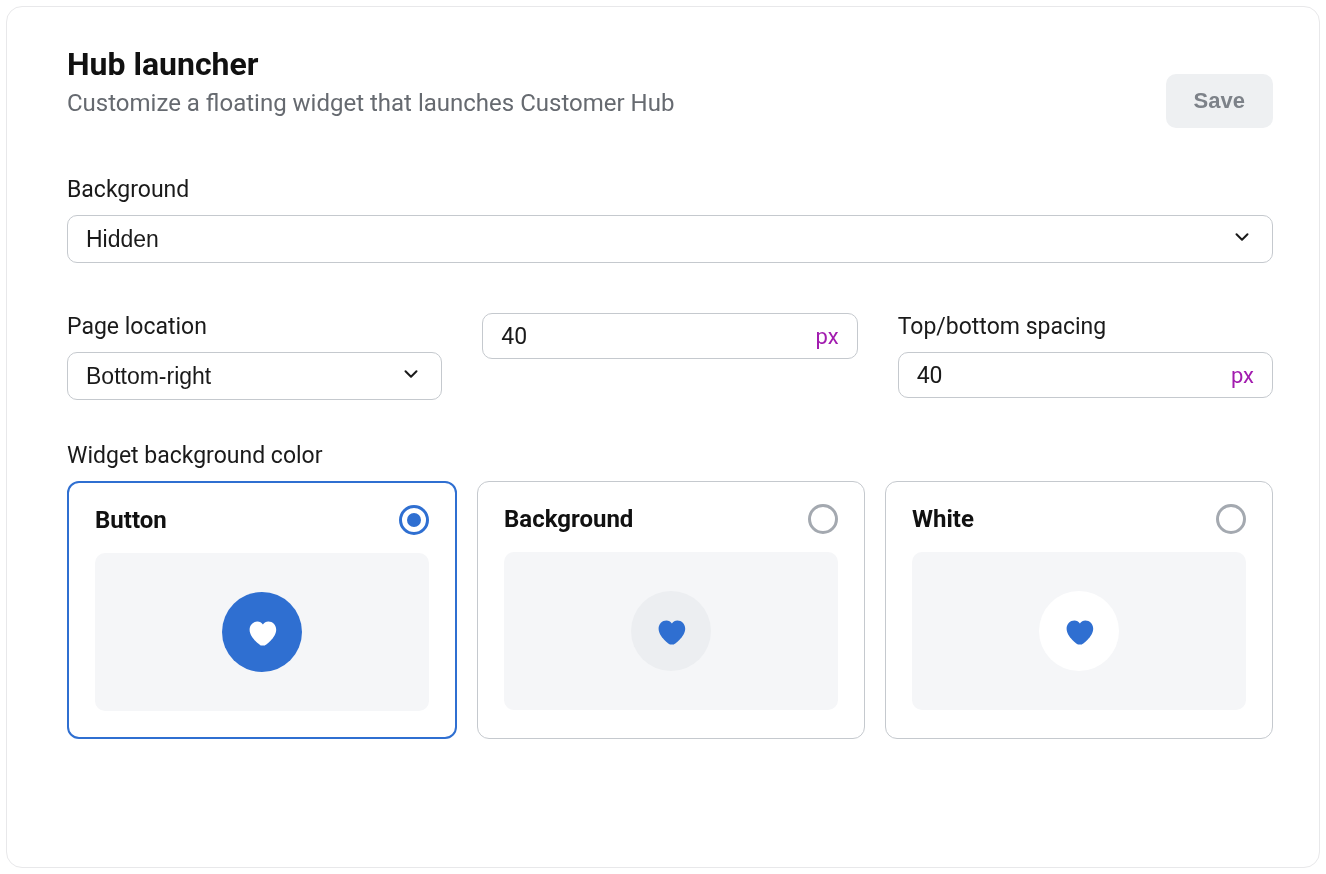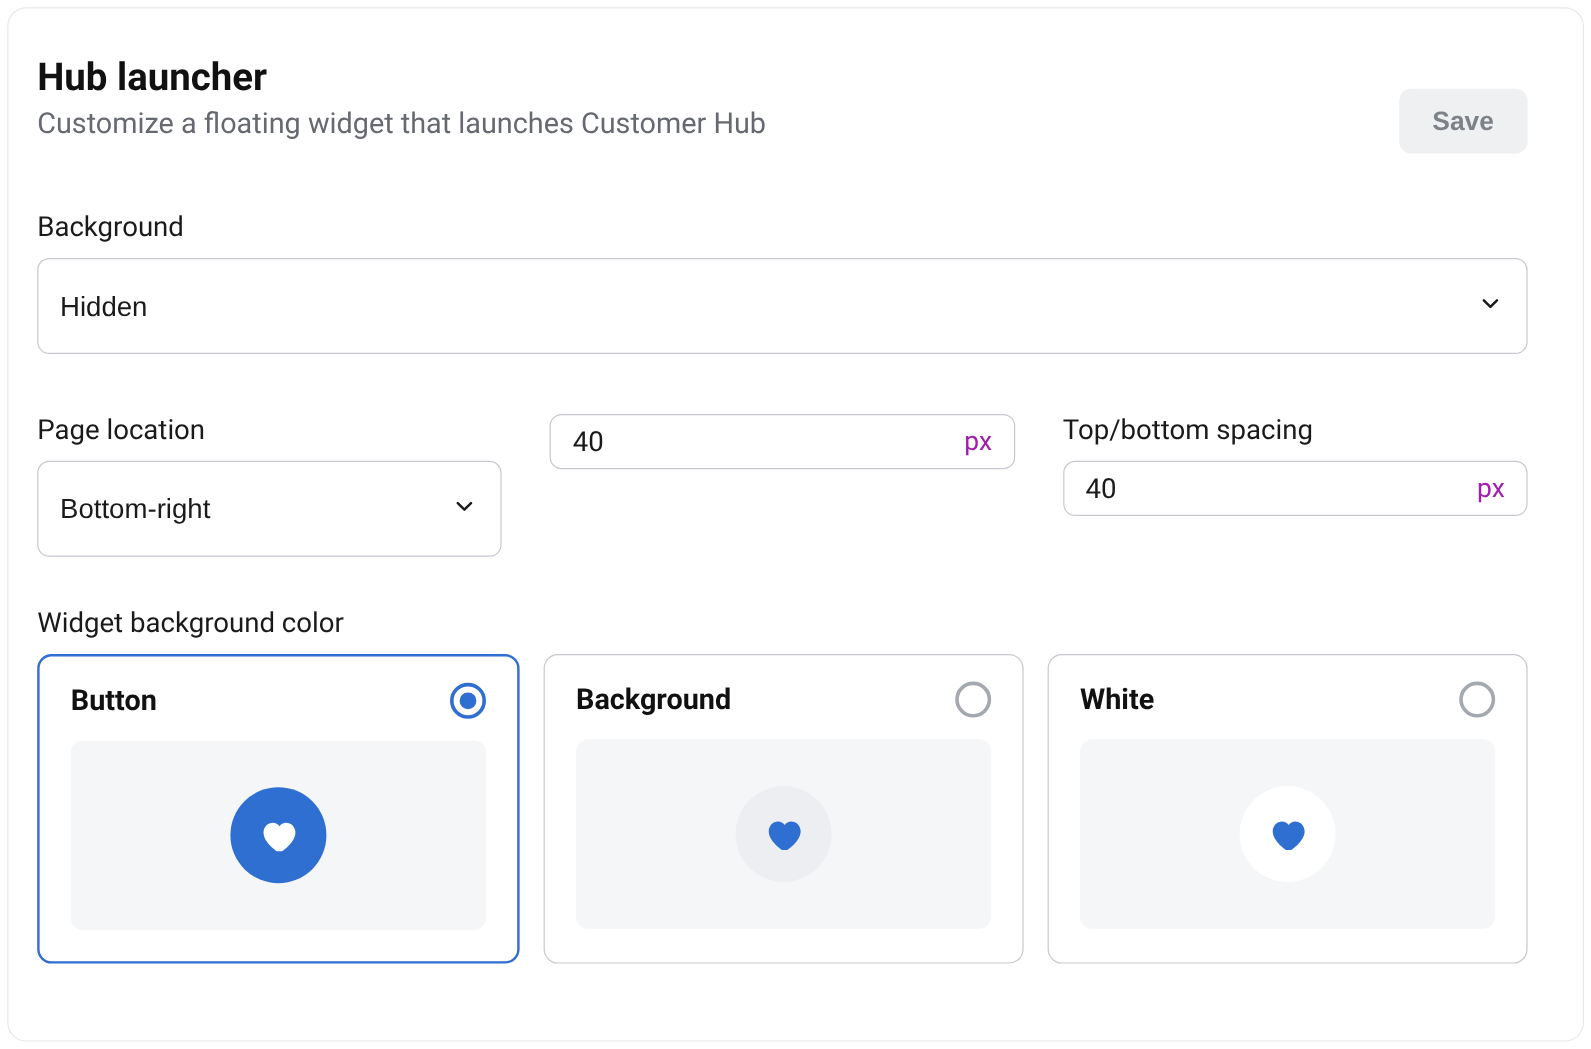--- a/index.html
+++ b/index.html
@@ -9,21 +9,21 @@
     }
     body {
       font-family: -apple-system, BlinkMacSystemFont, "Segoe UI", Roboto, Helvetica, Arial, sans-serif;
       background: #fff;
       color: #1a1a1a;
     }
     .card {
       margin: 6px;
       border: 1px solid #e8e8ea;
       border-radius: 16px;
-      padding: 38px 46px 60px 24px;
+      padding: 38px 46px 60px 60px;
       width: 1314px;
       min-height: 862px;
     }
     .header-row {
       display: flex;
       justify-content: space-between;
       align-items: flex-start;
       margin-bottom: 48px;
     }
     .title {
@@ -57,21 +57,21 @@
     }
     .field-block {
       margin-bottom: 50px;
     }
     .select-wrapper {
       position: relative;
       width: 100%;
     }
     .select-field {
       width: 100%;
-      height: 80px;
+      height: 48px;
       border: 1px solid #c5c9ce;
       border-radius: 10px;
       background: #fff;
       font-size: 23px;
       color: #1a1a1a;
       padding: 0 50px 0 18px;
       text-align: left;
       cursor: pointer;
       appearance: none;
       display: flex;

